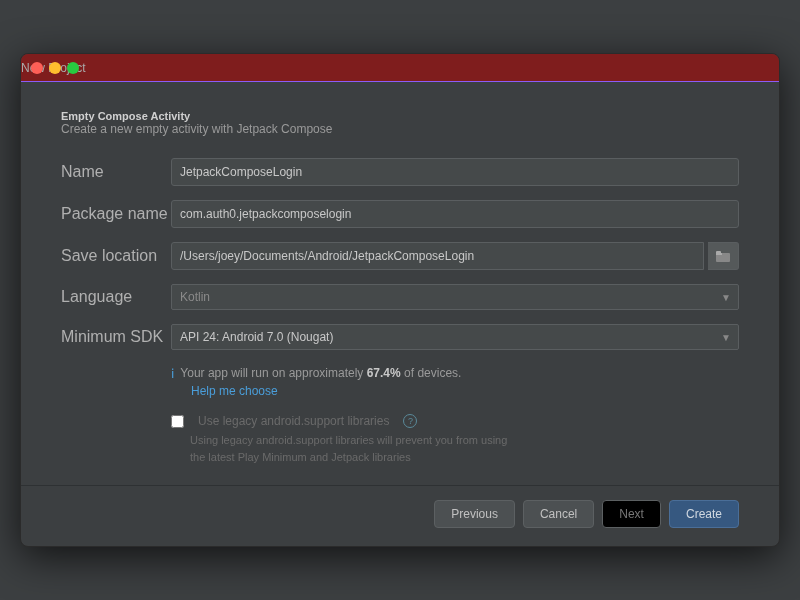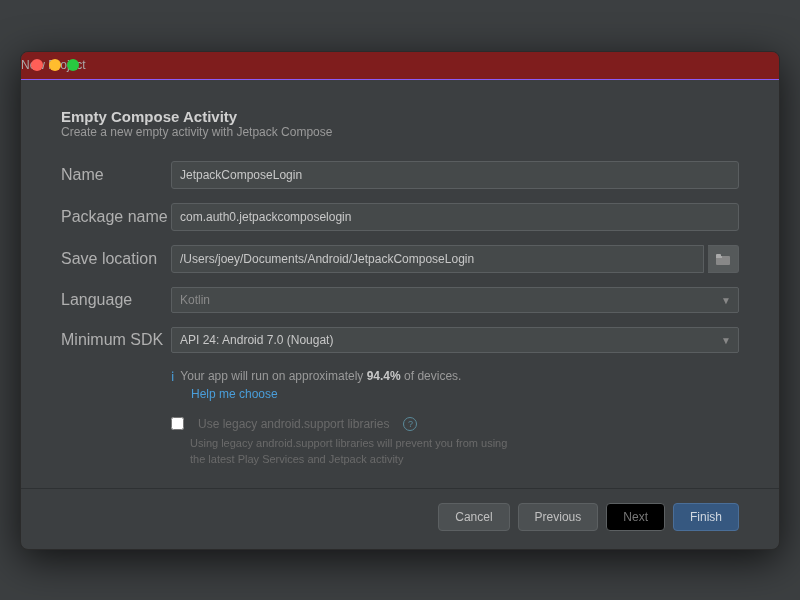--- a/index.html
+++ b/index.html
@@ -61,21 +61,21 @@
 
     .content {
       padding: 28px 40px 20px 40px;
       flex: 1;
       display: flex;
       flex-direction: column;
     }
 
     .activity-title {
       color: #d0d0d0;
-      font-size: 15px;
+      font-size: 11px;
       font-weight: bold;
       margin-bottom: 0;
     }
 
     .activity-subtitle {
       color: #9a9a9a;
       font-size: 12px;
       margin-bottom: 22px;
     }
 
@@ -356,41 +356,41 @@
             <option>API 26: Android 8.0 (Oreo)</option>
           </select>
           <span class="select-arrow">▼</span>
         </div>
       </div>
 
       <div class="sdk-info">
         <div class="sdk-info-line">
           <span class="info-icon">ℹ</span>
           <span class="sdk-info-text">
-            <span>Your app will run on approximately </span><strong>94.4%</strong><span> of devices.</span>
+            <span>Your app will run on approximately </span><strong>67.4%</strong><span> of devices.</span>
           </span>
         </div>
         <a class="help-link">Help me choose</a>
       </div>
 
       <div class="legacy-section">
         <div class="checkbox-row">
           <input type="checkbox" class="form-checkbox" style="">
           <label class="checkbox-label">Use legacy android.support libraries</label>
           <span class="help-circle">?</span>
         </div>
         <div class="legacy-desc">
           <span>Using legacy android.support libraries will prevent you from using</span><br>
-          <span>the latest Play Services and Jetpack activity</span>
+          <span>the latest Play Minimum and Jetpack libraries</span>
         </div>
       </div>
 
     </div>
   </div>
 
   <div class="footer">
+    <button class="btn btn-prev">Previous</button>
     <button class="btn btn-cancel">Cancel</button>
-    <button class="btn btn-prev">Previous</button>
     <button class="btn btn-next">Next</button>
-    <button class="btn btn-finish">Finish</button>
+    <button class="btn btn-finish">Create</button>
   </div>
 
 </div>
 
 </body></html>

